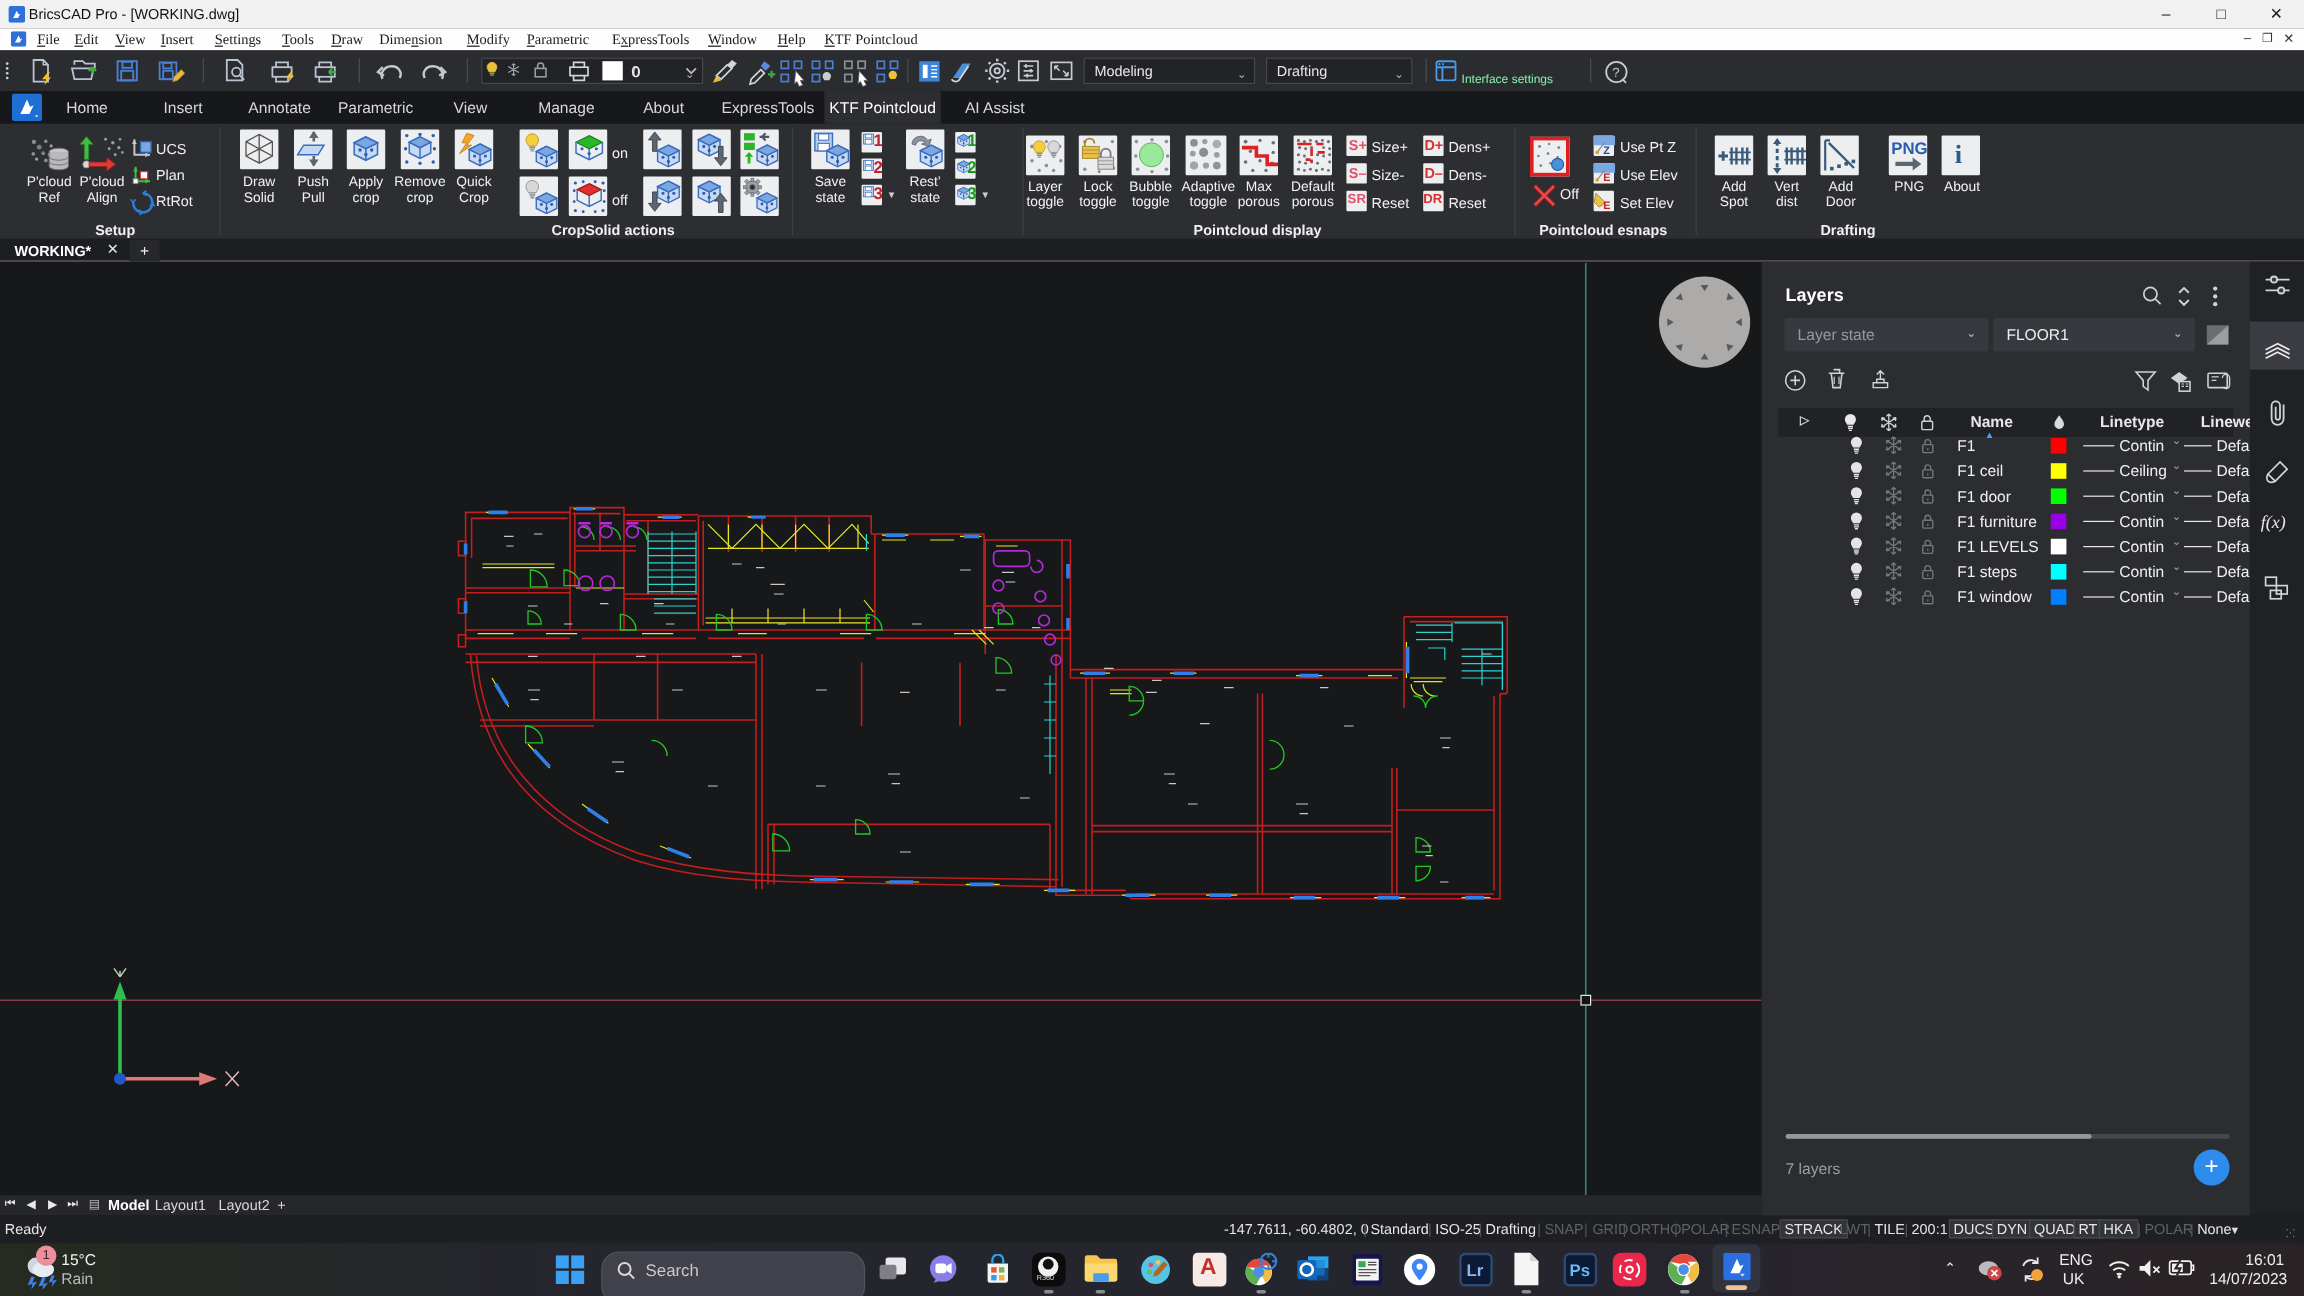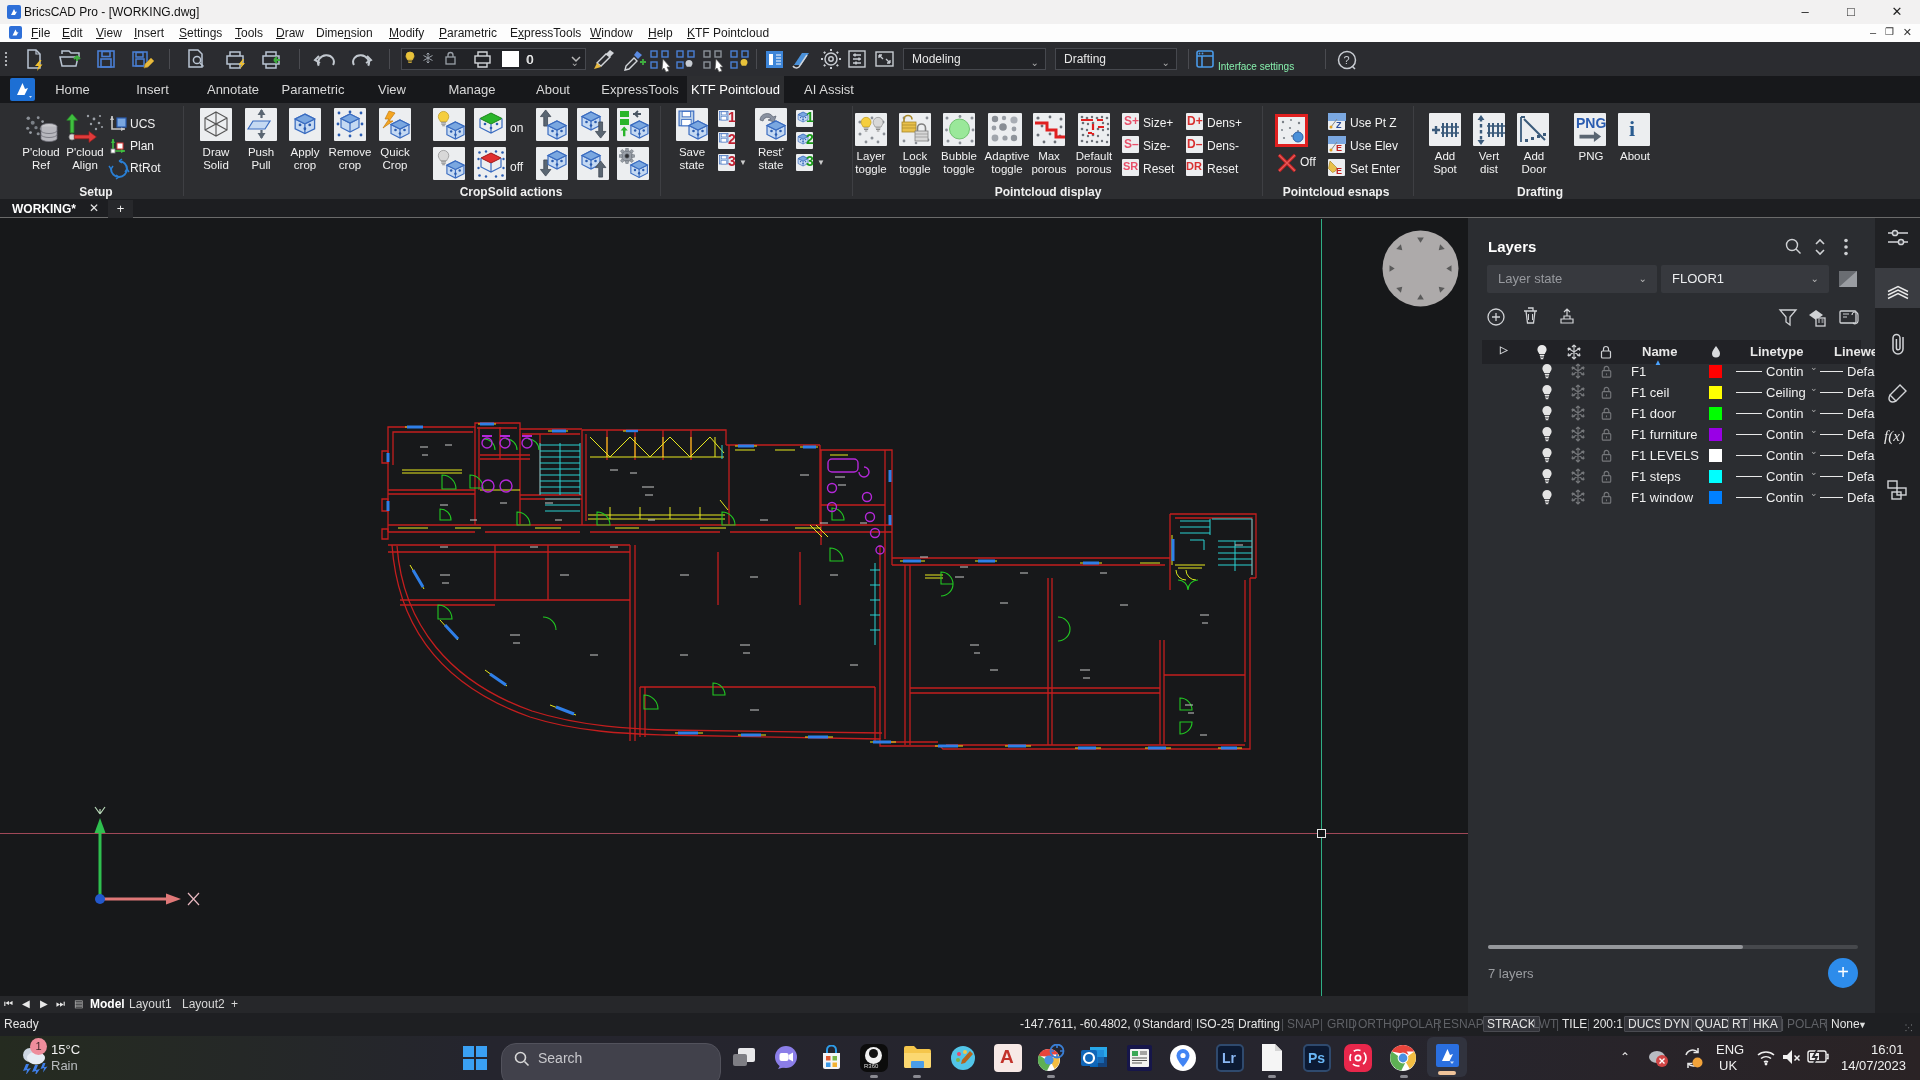--- a/index.html
+++ b/index.html
@@ -5,21 +5,21 @@
 * { margin:0; padding:0; box-sizing:border-box; }
 html,body { width:1920px; height:1080px; overflow:hidden; background:#17181a; font-family:"Liberation Sans", sans-serif; }
 .abs { position:absolute; }
 #root { position:relative; width:1920px; height:1080px; }
 
 #titlebar { left:0; top:0; width:1920px; height:24px; background:#f2f1f1; color:#000; }
 #titlebar .title { position:absolute; left:24px; top:5px; font-size:12px; color:#111; }
 .winbtn { position:absolute; top:0; width:46px; height:24px; text-align:center; line-height:24px; font-size:13px; color:#222; }
 
 #menubar { left:0; top:24px; width:1920px; height:18px; background:#fdfdfd; color:#1a1a1a; font-size:12px; }
-#menubar span.mi { position:absolute; top:2px; }
+#menubar span.mi { position:absolute; top:2px;font-family:Liberation Serif, serif; }
 
 #toolbar { left:0; top:42px; width:1920px; height:34px; background:#2b2c30; }
 .tsep { position:absolute; top:7px; width:1px; height:20px; background:#4a4b50; }
 .combo { position:absolute; top:6px; height:22px; background:#222327; border:1px solid #46484e; color:#e8e8e8; font-size:12px; line-height:20px; padding-left:8px; z-index:1; }
 #tbicons { position:relative; z-index:2; }
 .combo .chev { position:absolute; right:6px; top:0px; color:#aaa; font-size:10px; }
 
 #ribbontabs { left:0; top:76px; width:1920px; height:27px; background:#17181b; }
 .rtab { position:absolute; top:0; height:27px; line-height:27px; color:#d8d8d8; font-size:13px; text-align:center; }
 .rtab.active { background:#2d2e31; color:#fff; }
@@ -722,21 +722,21 @@
           <path d="M3 14 l6 -8" stroke="#888" stroke-width="1"></path>
           <circle cx="3" cy="14" r="1.5" fill="#e0a020"></circle>
           <text x="8" y="15" font-size="9" fill="#c02020" font-weight="bold" font-family="Liberation Sans">E</text>
         </svg>
   <span class="smlab" style="left:1350px;top:36px">Use Elev</span>
   <div class="smtile" style="left:1328px;top:56px"></div>
   <svg class="abs" style="left:1328px;top:56px" width="18" height="18">
           <path d="M2 2 l7 7 l-1.5 3 l-3 1.5 l-4 -4 z" fill="#e8c04a" stroke="#a8882a" stroke-width="0.7"></path>
           <text x="8" y="15" font-size="9" fill="#c02020" font-weight="bold" font-family="Liberation Sans">E</text>
         </svg>
-  <span class="smlab" style="left:1350px;top:59px">Set Enter</span>
+  <span class="smlab" style="left:1350px;top:59px">Set Elev</span>
 
   <div class="bigbtn" style="left:1429px;top:10px"></div>
   <svg class="abs" style="left:1430px;top:14px" width="32" height="26" stroke="#3a5a7a" fill="none">
           <path d="M2 13 h8 M6 9 v8" stroke-width="2.4"></path>
           <path d="M13 6 v14 M17 6 v14 M22 6 v14 M26 6 v14" stroke-width="2"></path>
           <path d="M11 10 h18 M11 16 h18" stroke-width="1.6"></path>
         </svg>
   <div class="blab" style="left:1410px;top:47px">Add<br>Spot</div>
   <div class="bigbtn" style="left:1473px;top:10px"></div>
   <svg class="abs" style="left:1474px;top:11px" width="32" height="32" stroke="#3a5a7a" fill="none">

